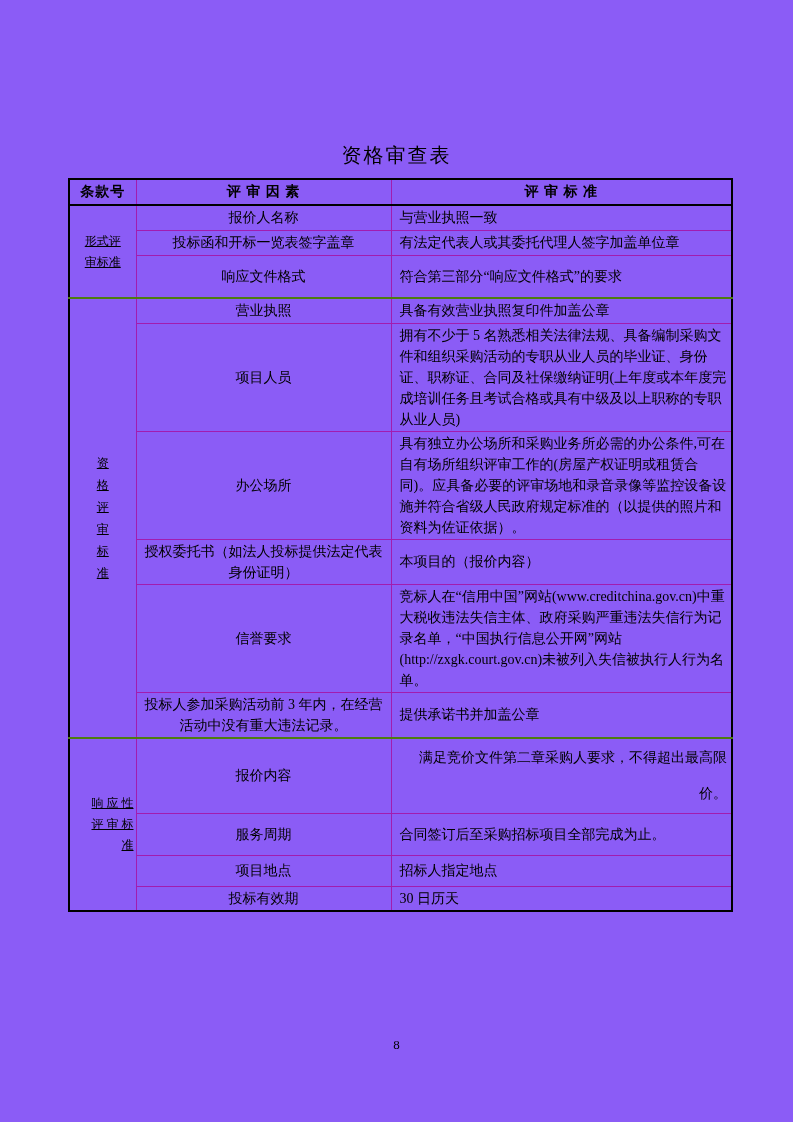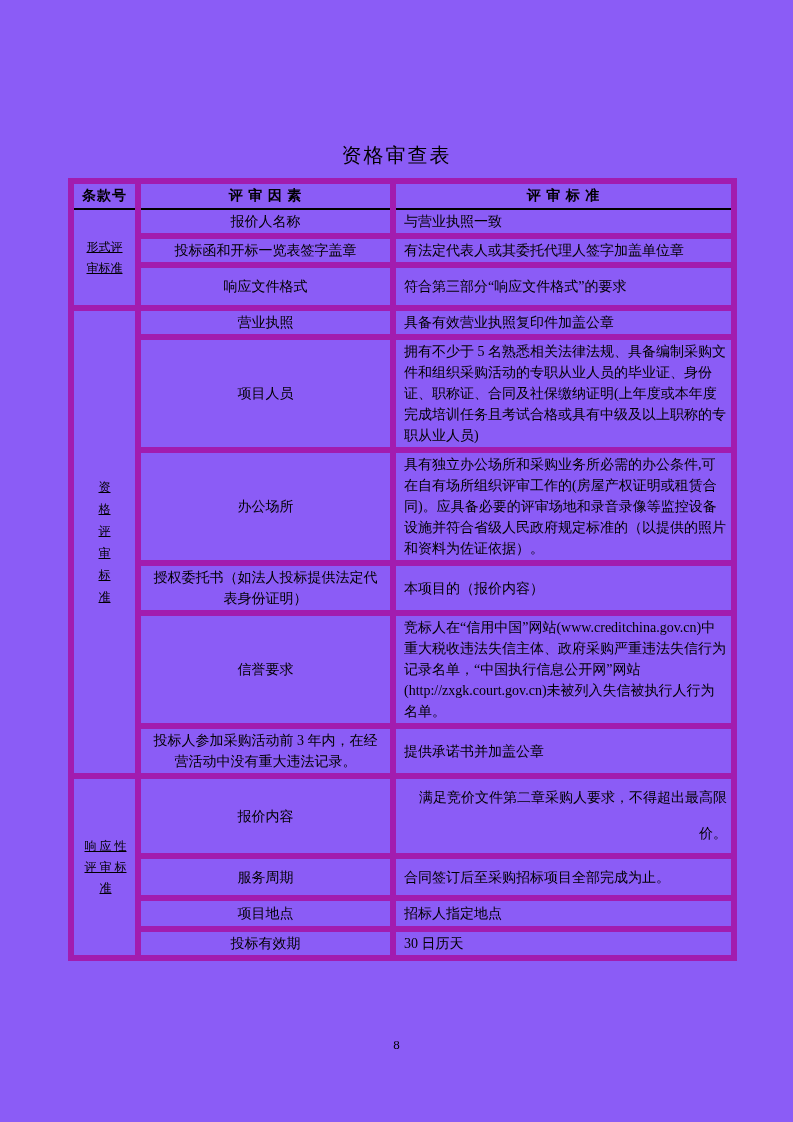--- a/index.html
+++ b/index.html
@@ -31,44 +31,44 @@
     width: 663px;
     border-collapse: collapse;
     table-layout: fixed;
     border: 2px solid #000000;
   }
   .col-clause   { width: 67px;  }
   .col-factor   { width: 255px; }
   .col-standard { width: 341px; }
   .review-table th,
   .review-table td {
-    border: 6px solid #a21caf;
+    border: 1px solid #a21caf;
     padding: 1px 4px;
     vertical-align: middle;
     overflow: hidden;
   }
   .review-table thead th {
     height: 22px;
     font-size: 14px;
     font-weight: bold;
     text-align: center;
     letter-spacing: 1px;
     border-bottom: 2px solid #000000;
   }
-  tr.group-start td { border-top: 2px solid #0c4a6e; }
+  tr.group-start td { border-top: 2px solid #4d7c0f; }
   td.clause-cell {
     text-align: center;
     font-size: 12px;
     line-height: 21px;
     padding: 1px 2px;
     text-decoration: underline;
   }
   td.clause-cell.vertical div { line-height: 22px; }
   td.clause-cell.wrap-left {
-    text-align: center;
+    text-align: right;
     padding-left: 4px;
     margin-left: 9px;
   }
   td.factor-cell {
     text-align: center;
     font-size: 14px;
     line-height: 21px;
     padding: 1px 6px;
   }
   td.standard-cell {

